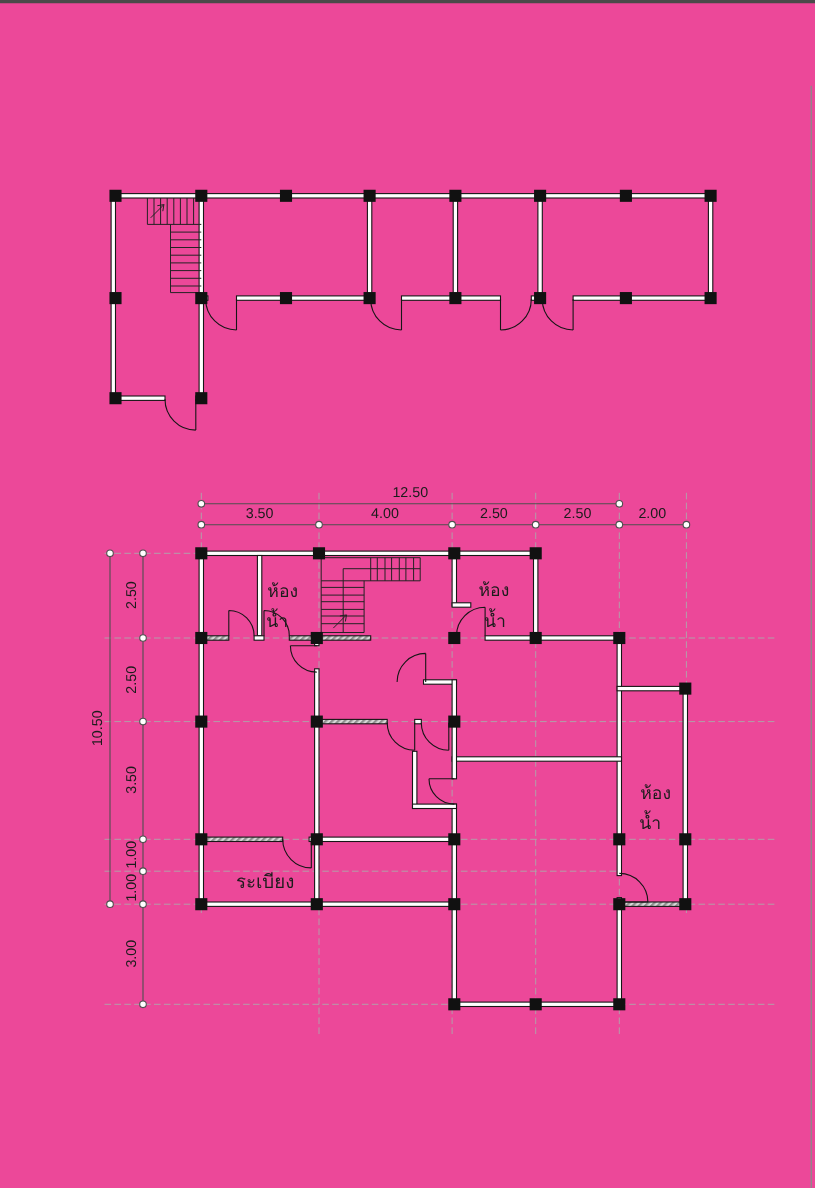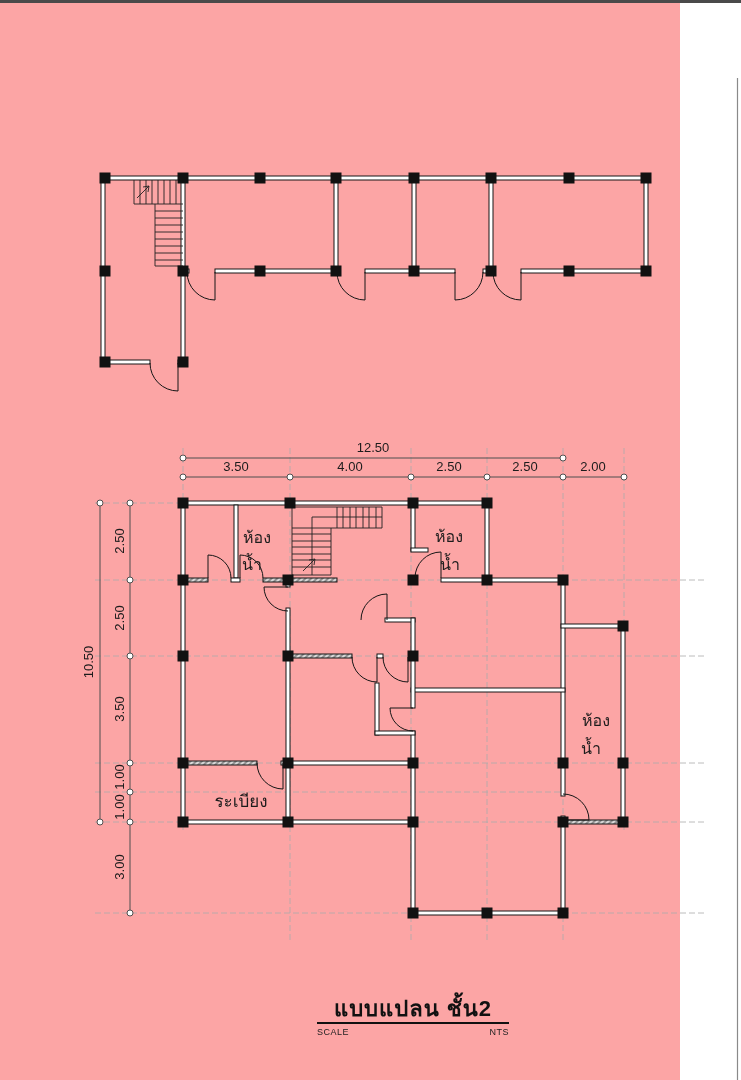--- a/index.html
+++ b/index.html
@@ -1,17 +1,17 @@
 <!DOCTYPE html>
 <html><head>
 <meta charset="utf-8">
 <style>
   html,body{margin:0;padding:0;background:#ffffff;width:741px;height:1080px;overflow:hidden;
     font-family:"Liberation Sans", sans-serif;}
-  #sheet{position:relative;width:680px;height:1080px;background:#fca5a5;}
+  #sheet{position:relative;width:741px;height:1080px;background:#ec4899;}
   #plan-svg{position:absolute;left:0;top:0;}
   .title-wrap{position:absolute;left:317px;top:994px;width:192px;text-align:center;}
   .title-text{font-size:22px;font-weight:600;color:#111;letter-spacing:1px;line-height:30px;}
   .title-rule{border-bottom:2px solid #111;margin-top:-2px;}
   .title-sub{display:flex;justify-content:space-between;font-size:9px;color:#222;
     padding-top:3px;letter-spacing:0.5px;}
 </style>
 </head>
 <body>
 
@@ -238,21 +238,13 @@
         <text x="257" y="543" fill="#1c1c1c" font-size="16" text-anchor="middle" font-family="&quot;Liberation Sans&quot;, sans-serif">ห้อง</text>
         <text x="252" y="570" fill="#1c1c1c" font-size="16" text-anchor="middle" font-family="&quot;Liberation Sans&quot;, sans-serif">น้ำ</text>
         <text x="449" y="542" fill="#1c1c1c" font-size="16" text-anchor="middle" font-family="&quot;Liberation Sans&quot;, sans-serif">ห้อง</text>
         <text x="450" y="570" fill="#1c1c1c" font-size="16" text-anchor="middle" font-family="&quot;Liberation Sans&quot;, sans-serif">น้ำ</text>
         <text x="596" y="726" fill="#1c1c1c" font-size="16" text-anchor="middle" font-family="&quot;Liberation Sans&quot;, sans-serif">ห้อง</text>
         <text x="591" y="754" fill="#1c1c1c" font-size="16" text-anchor="middle" font-family="&quot;Liberation Sans&quot;, sans-serif">น้ำ</text>
         <text x="241" y="807" fill="#1c1c1c" font-size="17" text-anchor="middle" font-family="&quot;Liberation Sans&quot;, sans-serif">ระเบียง</text>
       </g>
   </svg>
 
-  <div class="title-wrap">
-    <div class="title-text">แบบแปลน ชั้น2</div>
-    <div class="title-rule"></div>
-    <div class="title-sub">
-      <span>SCALE</span>
-      <span>NTS</span>
-    </div>
-  </div>
 </div>
 
 </body></html>

